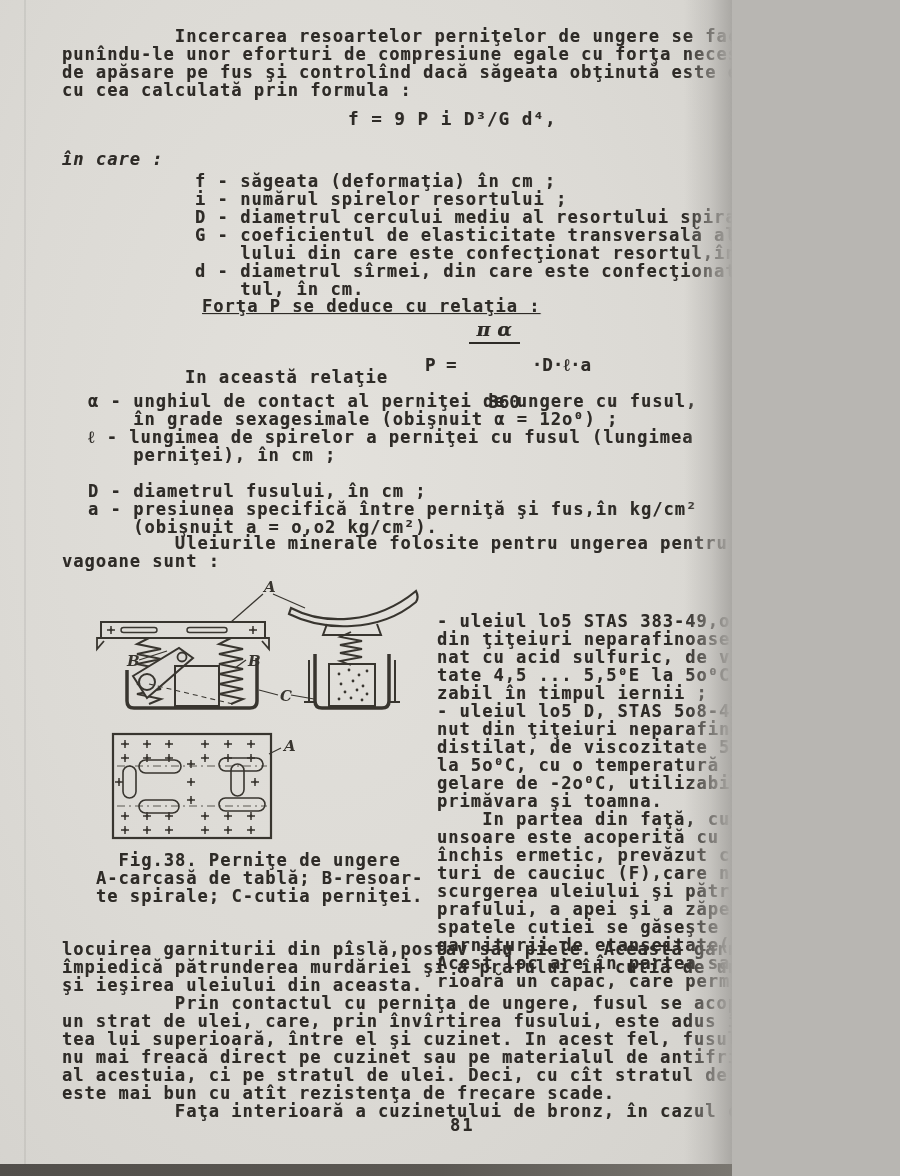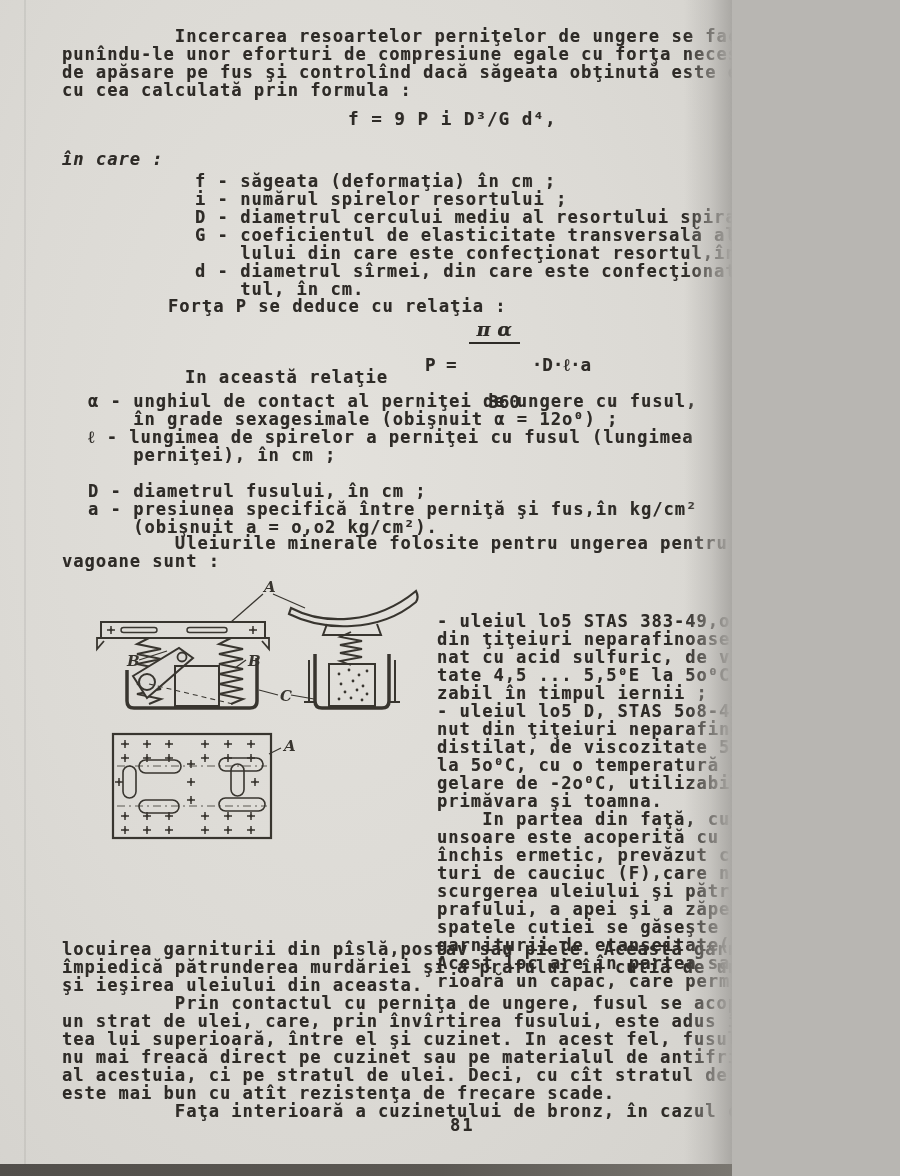--- a/index.html
+++ b/index.html
@@ -48,21 +48,21 @@
   <div class="txt" style="left:62px;top:150px;font-style:italic;">în care :</div>
 
   <div class="txt" style="left:195px;top:172px;">f - săgeata (deformaţia) în cm ;
 i - numărul spirelor resortului ;
 D - diametrul cercului mediu al resortului spiral,în cm;
 G - coeficientul de elasticitate transversală al materia-
     lului din care este confecţionat resortul,în kg/cm²;
 d - diametrul sîrmei, din care este confecţionat resor-
     tul, în cm.</div>
 
-  <div class="txt" style="left:168px;top:297px;">Forţa P se deduce cu relaţia :</div>
+  <div class="txt" style="left:202px;top:297px;text-decoration:underline;">Forţa P se deduce cu relaţia :</div>
 
   <div class="formula2" style="left:425px;top:318px;">
     <span>P =</span>
     <span class="frac">
       <span class="num">π α</span>
       <span class="den">360</span>
     </span>
     <span>·D·ℓ·a</span>
   </div>
 
@@ -175,20 +175,23 @@
       <use href="#cr" x="108" y="186"></use>
         <use href="#cr" x="108" y="204"></use>
         <use href="#cr" x="108" y="222"></use>
       <use href="#cr" x="36" y="204"></use>
         <use href="#cr" x="172" y="204"></use>
     </g>
     <line class="figline" x1="198" y1="170" x2="186" y2="176" stroke-width="1.2"></line>
     <text x="201" y="173">A</text>
   </svg>
 
+  <div class="txt" style="left:96px;top:851px;">  Fig.38. Perniţe de ungere
+A-carcasă de tablă; B-resoar-
+te spirale; C-cutia perniţei.</div>
 
   <div class="txt" style="left:437px;top:564px;line-height:18px;margin-top:48px;">- uleiul lo5 STAS 383-49,obţinut
 din ţiţeiuri neparafinoase, rafi-
 nat cu acid sulfuric, de viscozi-
 tate 4,5 ... 5,5⁰E la 5o⁰C, utili-
 zabil în timpul iernii ;
 - uleiul lo5 D, STAS 5o8-49, obţi-
 nut din ţiţeiuri neparafinoase,
 distilat, de viscozitate 5...7⁰E
 la 5o⁰C, cu o temperatură de con-

